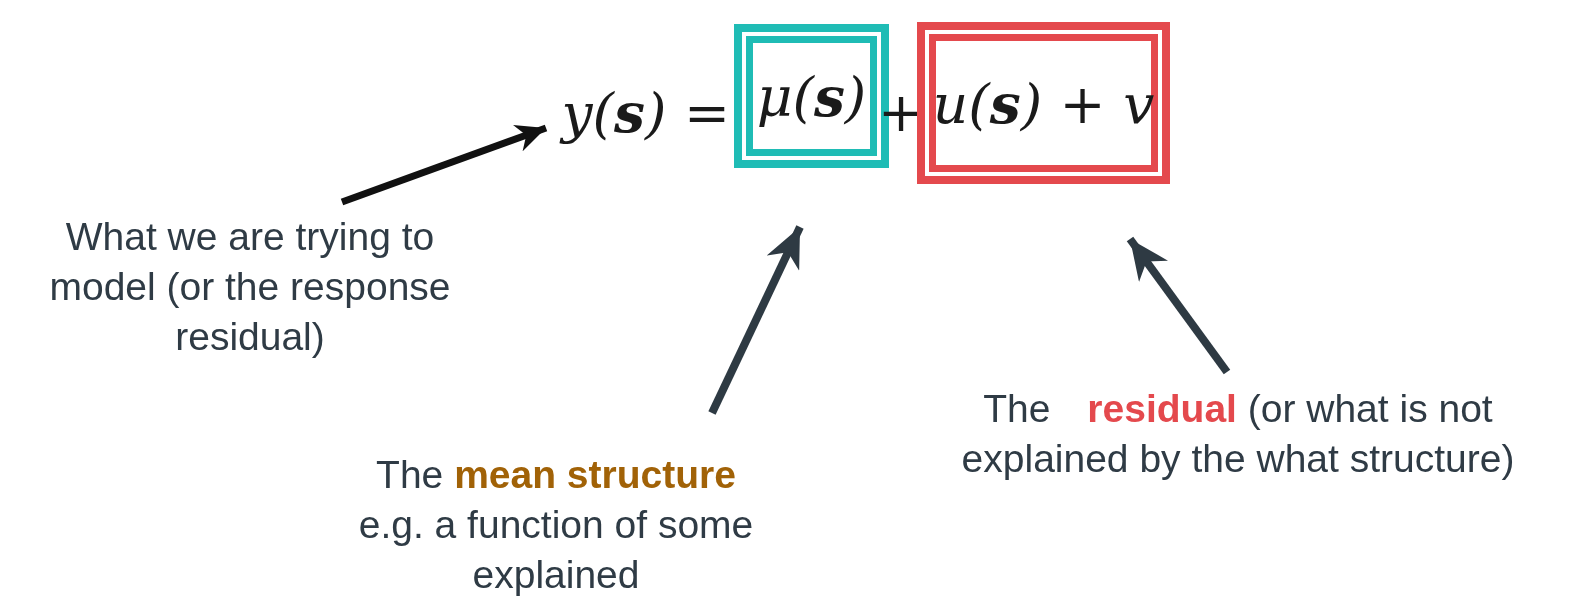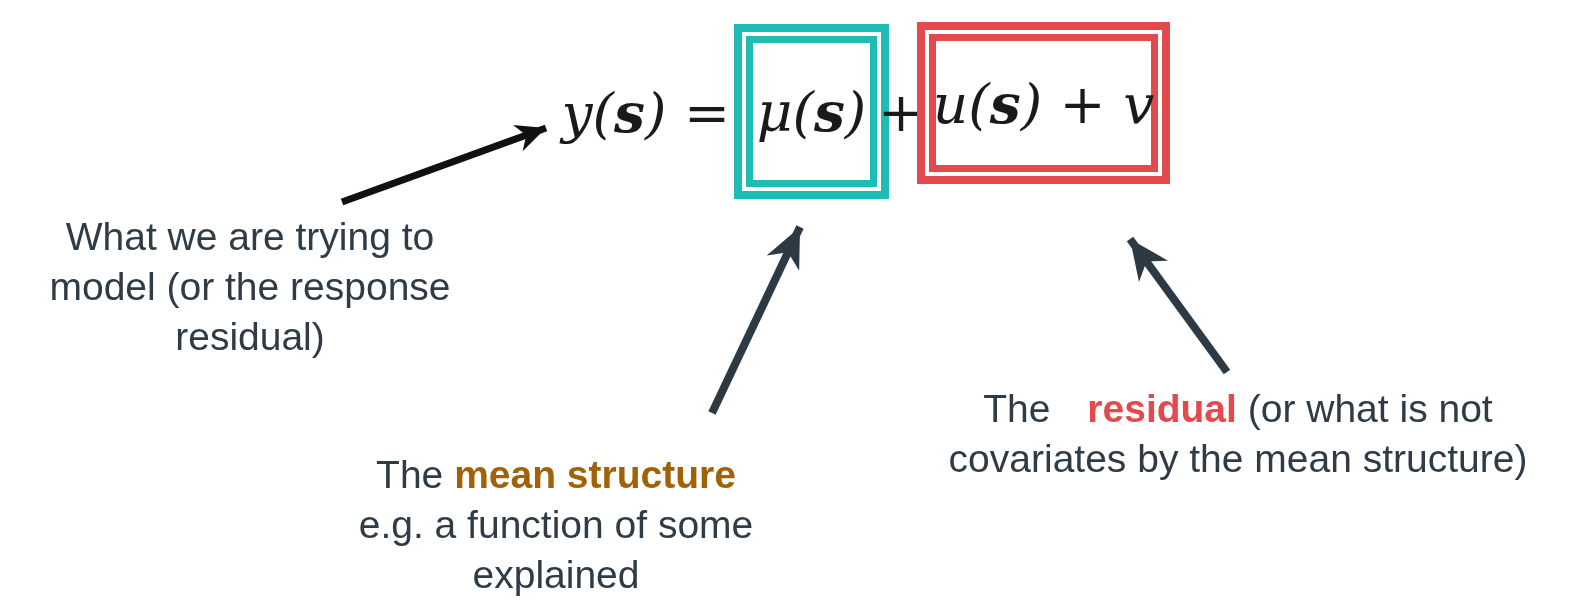--- a/index.html
+++ b/index.html
@@ -48,21 +48,21 @@
   }
   .dbox-inner {
     position: absolute;
     top: 4px; left: 4px; right: 4px; bottom: 4px;
     border: 7px solid;
     border-color: inherit;
     display: flex;
     align-items: center;
     justify-content: center;
   }
-  .dbox.teal { left: 734px; top: 24px; width: 155px; height: 175px; border-color: #1fbcb5; }
+  .dbox.teal { left: 734px; top: 24px; width: 155px; height: 144px; border-color: #1fbcb5; }
   .dbox.red  { left: 917px; top: 22px; width: 253px; height: 162px; border-color: #e4494d; }
 
   
   .note {
     position: absolute;
     text-align: center;
     font-size: 39px;
     line-height: 50px;
     white-space: nowrap;
     transform: translateX(-50%);
@@ -128,16 +128,16 @@
   </div>
 
   <div class="note note-mean">
     <div><span>The </span><span class="hl hl-teal">mean structure</span></div>
     <div>e.g. a function of some</div>
     <div>explained</div>
   </div>
 
   <div class="note note-residual">
     <div><span>The </span><span class="hl hl-red">residual</span><span> (or what is not</span></div>
-    <div>covariates by the mean structure)</div>
+    <div>explained by the what structure)</div>
   </div>
 
 </div>
 
 </body></html>

